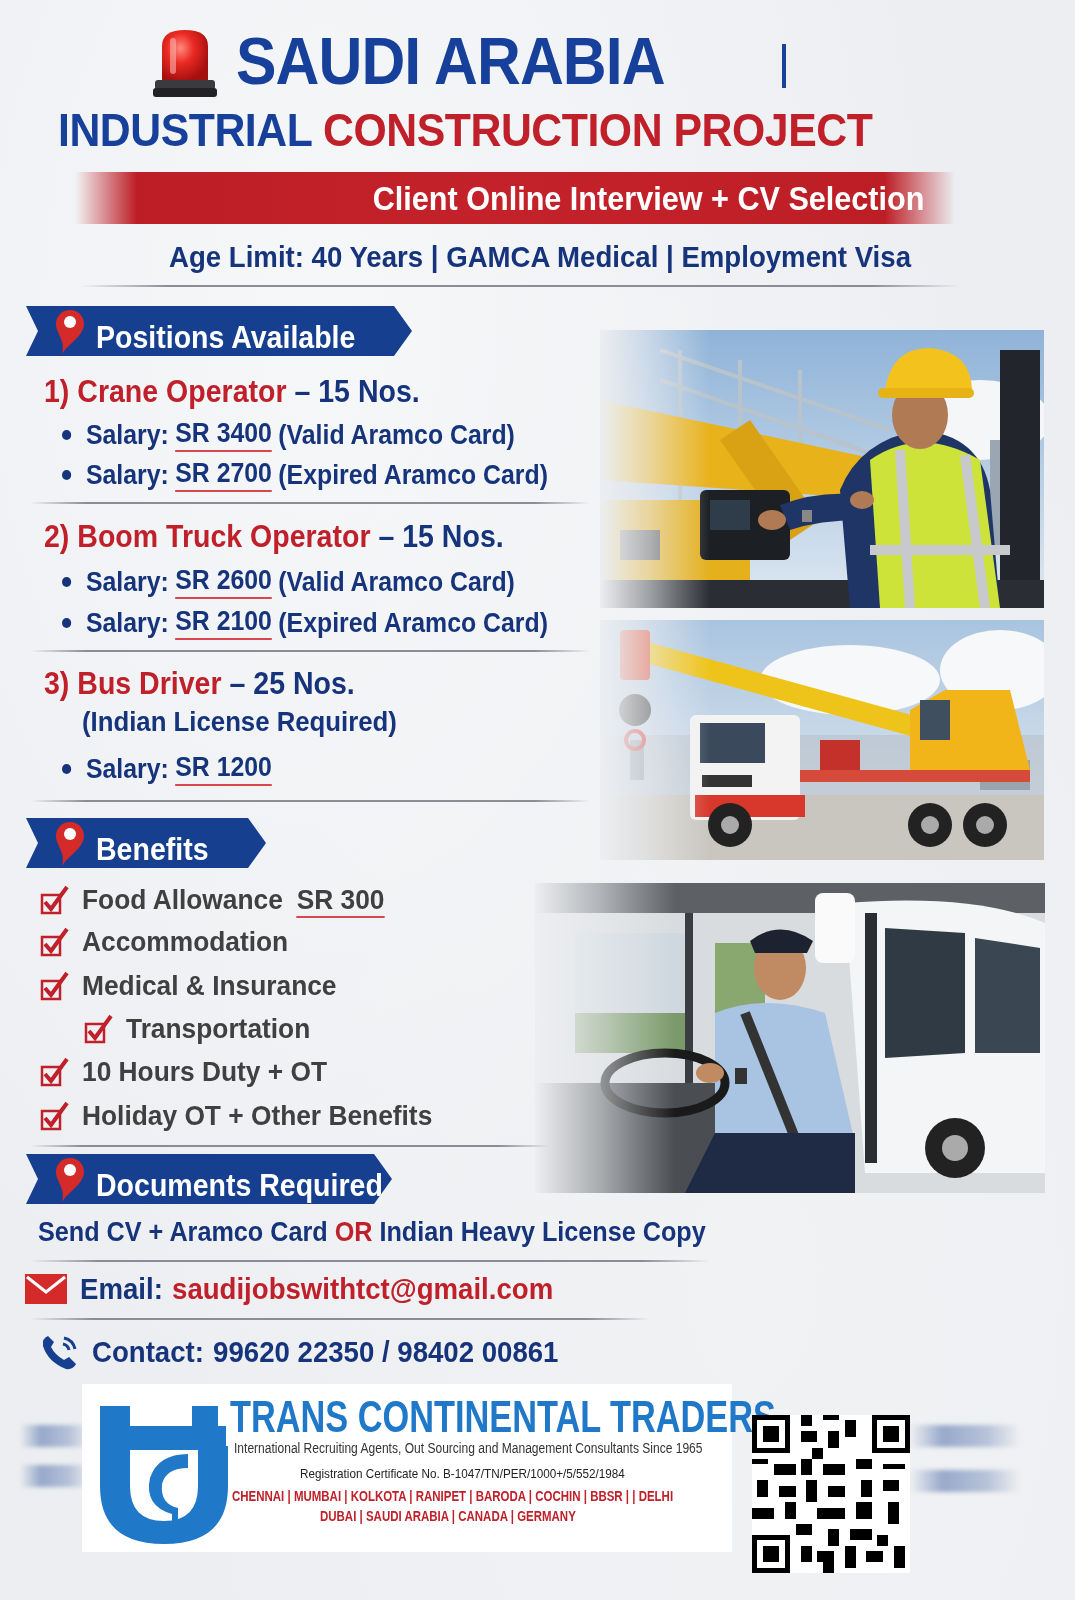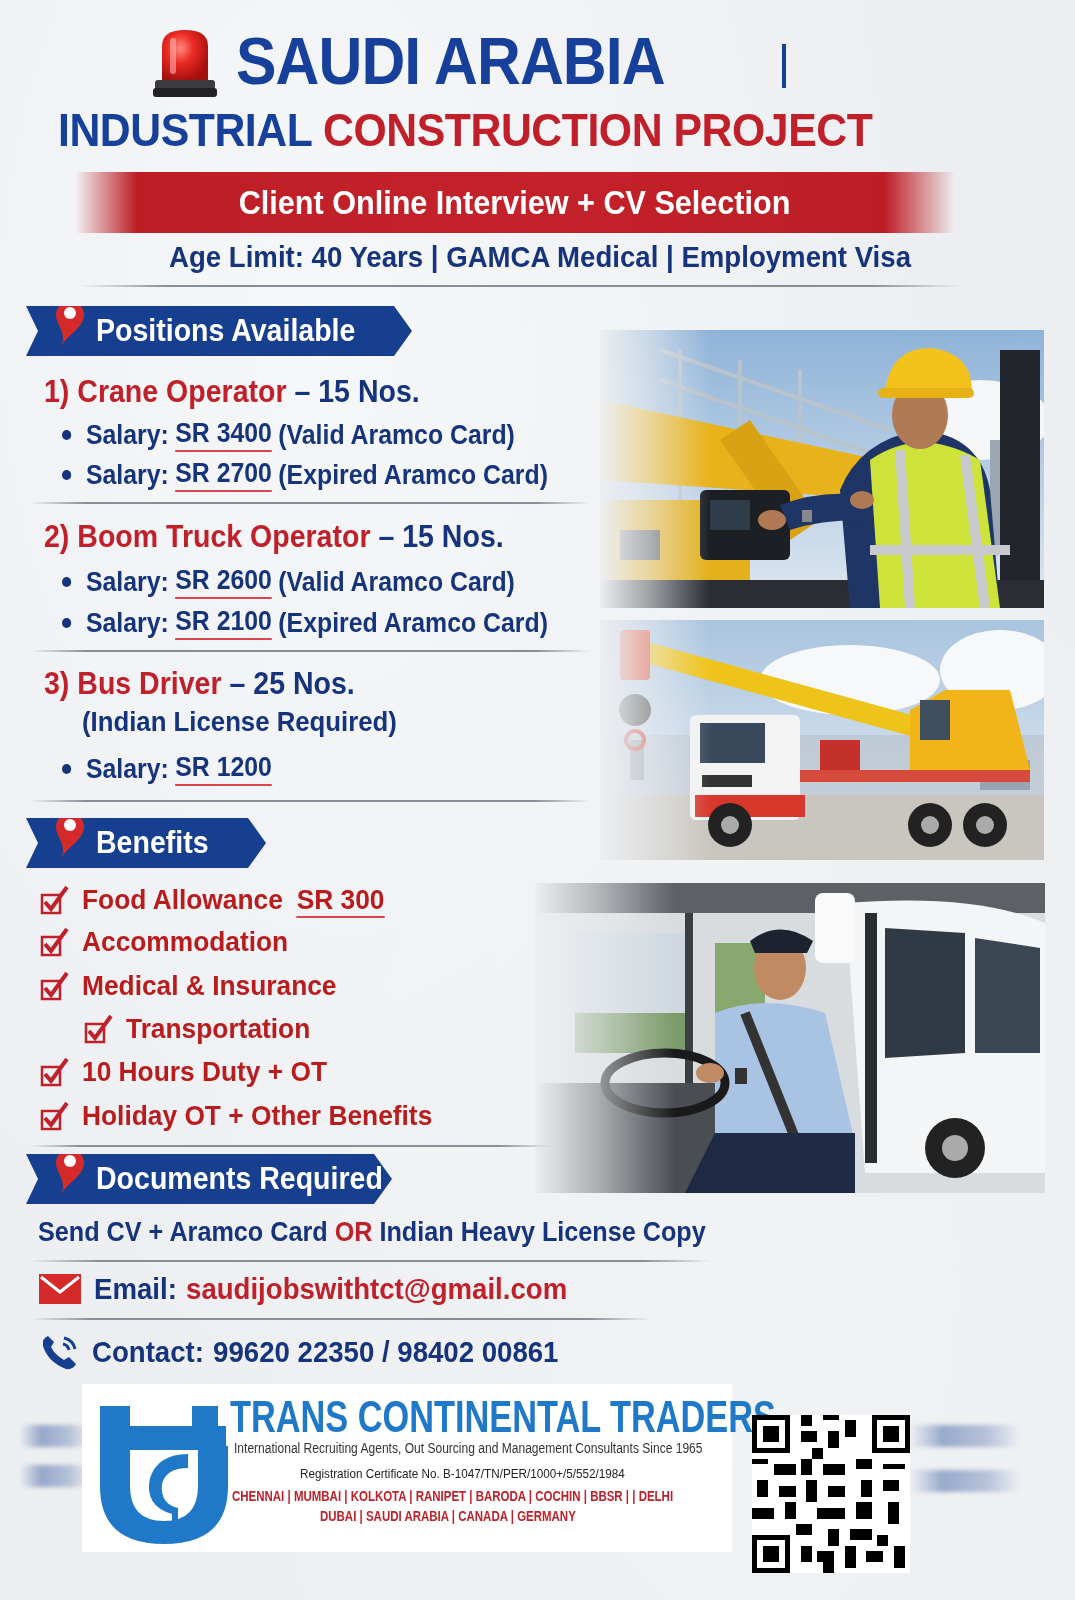--- a/index.html
+++ b/index.html
@@ -24,58 +24,58 @@
   .title-sep { left: 782px; top: 44px; width: 4px; height: 44px; background: #16409a; }
   .subtitle {
     left: 58px; top: 104px;
     font-size: 46px; font-weight: 700; line-height: 52px; letter-spacing: -0.5px;
     transform: scaleX(0.93); transform-origin: left center; white-space: nowrap;
   }
   .subtitle .blue { color: #16409a; }
   .subtitle .red { color: #c0202a; }
 
   .red-banner {
-    left: 75px; top: 172px; width: 880px; height: 61px;
+    left: 75px; top: 172px; width: 880px; height: 52px;
     background: linear-gradient(90deg, rgba(190,30,38,0) 0%, #bd1e26 7%, #c4222a 50%, #bd1e26 92%, rgba(190,30,38,0) 100%);
-    display: flex; align-items: center; justify-content: center;
+    display: flex; align-items: center; justify-content: flex-end;
   }
   .red-banner span {
     color: #fff; font-size: 34px; font-weight: 700;
     transform: scaleX(0.9); display: inline-block;
   }
   .info-line {
     left: 0; top: 240px; width: 1000px; text-align: center;
     font-size: 30px; font-weight: 700; color: #16347c;
     transform: scaleX(0.92);
   }
   .rule { height: 2px; background: linear-gradient(90deg, rgba(120,120,130,0), #8a8d96 10%, #8a8d96 90%, rgba(120,120,130,0)); }
 
   
   .ribbon {
     height: 50px; background: #163f8f;
     clip-path: polygon(0 0, calc(100% - 18px) 0, 100% 50%, calc(100% - 18px) 100%, 0 100%, 12px 50%);
-    display: flex; align-items: center;
+    display: flex; align-items: flex-end;
   }
   .ribbon .pin { width: 32px; height: 48px; margin-left: 28px; margin-top: -16px; flex: none; }
   .ribbon .label {
     color: #fff; font-size: 31px; font-weight: 700; margin-left: 10px;
     transform: scaleX(0.92); transform-origin: left center; white-space: nowrap;
   }
 
   
   .pos-title { font-size: 31px; font-weight: 700; white-space: nowrap; transform: scaleX(0.92); transform-origin: left center; }
   .pos-title .red { color: #c0202a; }
   .pos-title .blue { color: #16347c; }
   .sal-line { font-size: 27px; font-weight: 700; color: #16347c; white-space: nowrap; display: flex; align-items: center; transform: scaleX(0.92); transform-origin: left center; }
   .bullet { width: 10px; height: 10px; border-radius: 50%; background: #16347c; margin-right: 16px; flex: none; }
   .amt { border-bottom: 2px solid #d9464e; padding-bottom: 1px; margin: 0 7px; }
   .note { font-size: 28px; font-weight: 700; color: #16347c; white-space: nowrap; transform: scaleX(0.92); transform-origin: left center; }
 
   
-  .benefit { display: flex; align-items: center; font-size: 28px; font-weight: 700; color: #b91c1c; white-space: nowrap; }
+  .benefit { display: flex; align-items: center; font-size: 28px; font-weight: 700; color: #404040; white-space: nowrap; }
   .benefit .txt { transform: scaleX(0.94); transform-origin: left center; display: inline-block; }
   .check { width: 30px; height: 30px; margin-right: 12px; flex: none; }
 
   
   .docs-line { font-size: 28px; font-weight: 700; color: #16347c; white-space: nowrap; transform: scaleX(0.9); transform-origin: left center; }
   .docs-line .red { color: #c0202a; }
   .contact-line { display: flex; align-items: center; font-size: 30px; font-weight: 700; white-space: nowrap; }
   .contact-line .lbl { color: #16347c; margin-right: 10px; }
   .contact-line .email { color: #c0202a; }
   .contact-line .phone { color: #16347c; }
@@ -353,21 +353,21 @@
   <span class="label">Documents Required</span>
 </div>
 
 <div class="abs docs-line" style="left:38px; top:1216px;">
   <span>Send CV + Aramco Card</span>
   <span class="red">OR</span>
   <span>Indian Heavy License Copy</span>
 </div>
 <div class="abs rule" style="left:30px; top:1260px; width:680px;"></div>
 
-<div class="abs contact-line" style="left:38px; top:1272px;align-items:center;">
+<div class="abs contact-line" style="left:24px; top:1272px;align-items:center;">
   <svg width="44" height="32" viewBox="0 0 44 32" style="margin-right:12px;">
     <rect x="1" y="1" width="42" height="30" fill="#d42a2a"></rect>
     <path d="M3 4 L22 19 L41 4" fill="none" stroke="#fff" stroke-width="3"></path>
   </svg>
   <span class="txtwrap">
     <span class="lbl">Email:</span>
     <span class="email">saudijobswithtct@gmail.com</span>
   </span>
 </div>
 <div class="abs rule" style="left:30px; top:1318px; width:620px;"></div>

